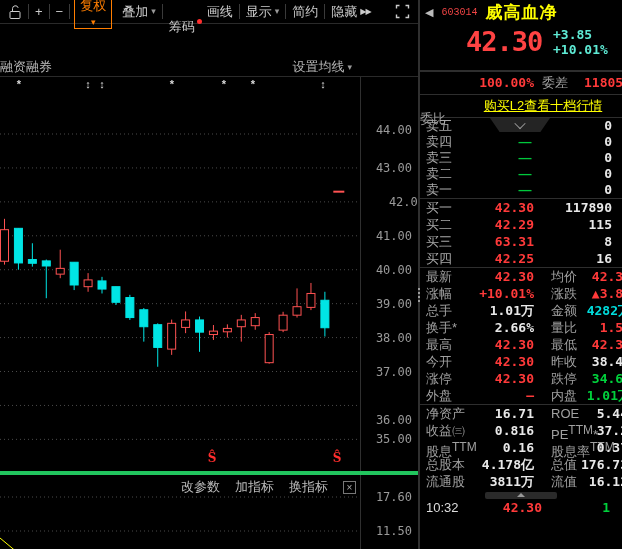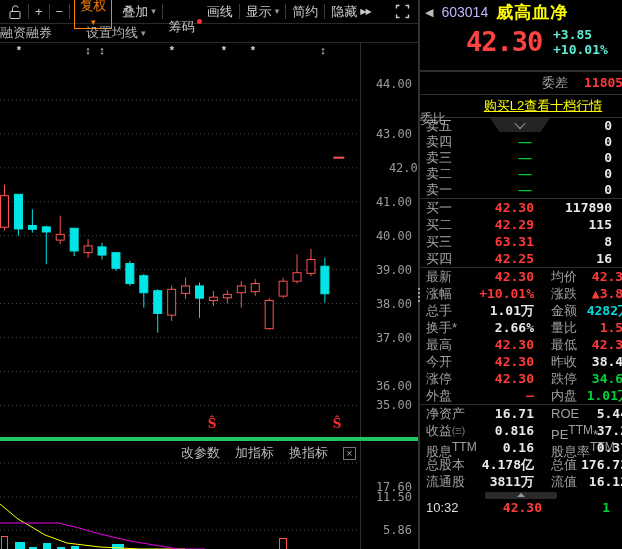--- a/index.html
+++ b/index.html
@@ -18,41 +18,41 @@
   .tsep{width:1px;height:15px;background:#3a3a3a;}
   .caret{font-size:9px;color:#999;line-height:1;}
   .fq{border:1px solid #ff7e00;color:#ff7e00;padding:1px 5px;margin:0 4px;display:flex;align-items:center;gap:3px;flex-direction:column;}
   .fq .caret{color:#ff7e00;}
   .chips{position:relative;margin-top:30px;}
   .reddot{position:absolute;top:1px;right:-1px;width:5px;height:5px;border-radius:50%;background:#ff2d2d;}
   .dbl{font-size:8px;letter-spacing:-1px;color:#ccc;}
   .tspacer{flex:1;}
   
   .subbar{height:21px;border-bottom:1px solid #2a2a2a;display:flex;align-items:center;
-    justify-content:flex-start;gap:34px;padding-right:66px;color:#b5b5b5;font-size:13px;}
+    justify-content:space-between;gap:22px;padding-right:66px;color:#b5b5b5;font-size:13px;margin-top:34px;}
   .subitem{display:flex;align-items:center;gap:3px;}
 
   
   .chart-main{height:394px;position:relative;}
   .chart-sub{height:109px;border-top:4px solid #22c55e;position:relative;}
   .axis-label{position:absolute;left:362px;width:50px;text-align:right;padding-right:6px;
     font-family:"DejaVu Sans Mono",monospace;font-size:12px;color:#9a9a9a;line-height:14px;}
   .marker{position:absolute;top:2px;transform:translateX(-50%);color:#ddd;font-size:11px;
     font-weight:bold;line-height:10px;}
   .sellmark{position:absolute;top:374px;transform:translateX(-50%);color:#ff2d2d;
     font-size:12px;font-weight:bold;font-family:"DejaVu Serif",serif;}
   .sub-header{position:absolute;top:3px;left:0;width:360px;display:flex;justify-content:flex-end;
     align-items:center;gap:15px;color:#bbb;font-size:13px;z-index:3;padding-right:4px;box-sizing:border-box;}
   .closebox{width:13px;height:13px;border:1px solid #777;color:#aaa;font-size:10px;line-height:12px;
     text-align:center;box-sizing:border-box;}
 
   
   .hdr1{height:24px;display:flex;align-items:center;padding-left:5px;gap:8px;}
   .backarrow{color:#bbb;font-size:11px;}
-  .code{color:#c4b5fd;font-size:14px;font-family:Liberation Sans, sans-serif;}
+  .code{color:#ef4444;font-size:10px;font-family:Liberation Mono, monospace;}
   .stockname{color:#ffff00;font-size:17px;font-weight:bold;letter-spacing:1px;}
   .hdr2{height:46px;position:relative;}
   .bigprice{position:absolute;left:46px;top:2px;font-size:27px;font-weight:bold;color:#ff4343;
     font-family:"DejaVu Sans Mono",monospace;letter-spacing:-1px;}
   .chgblock{position:absolute;left:133px;top:3px;font-size:13px;font-weight:bold;color:#5eead4;
     font-family:"DejaVu Sans Mono",monospace;line-height:15px;}
   .p-sep{height:1px;background:#2e2e2e;}
   .statusrow{height:19px;position:relative;line-height:19px;}
   .statusrow .sl{position:absolute;left:6px;}
   .statusrow .sr{position:absolute;right:-2px;}
@@ -219,21 +219,21 @@
       <div id="marker-row">
           <span class="marker" style="left: 19px;">*</span>
           <span class="marker" style="left: 88px;">↕</span>
           <span class="marker" style="left: 102px;">↕</span>
           <span class="marker" style="left: 172px;">*</span>
           <span class="marker" style="left: 224px;">*</span>
           <span class="marker" style="left: 253px;">*</span>
           <span class="marker" style="left: 323px;">↕</span>
         </div>
       <div id="main-axis">
-          <div class="axis-label" style="top: 34px;">44.00</div>
+          <div class="axis-label" style="top: 46px;">44.00</div>
           <div class="axis-label" style="top: 83.93px;">43.00</div>
           <div class="axis-label" style="top: 118px; padding-left: 13px;">42.00</div>
           <div class="axis-label" style="top: 151.79px;">41.00</div>
           <div class="axis-label" style="top: 185.72px;">40.00</div>
           <div class="axis-label" style="top: 219.65px;">39.00</div>
           <div class="axis-label" style="top: 253.58px;">38.00</div>
           <div class="axis-label" style="top: 287.51px;">37.00</div>
           <div class="axis-label" style="top: 336px;">36.00</div>
           <div class="axis-label" style="top: 355.37px;">35.00</div>
         </div>
@@ -261,21 +261,21 @@
           <rect x="43" y="102" width="8" height="7" fill="#00e5e5"></rect>
           <rect x="57" y="106" width="8" height="3" fill="#00e5e5"></rect>
           <rect x="71" y="105" width="8" height="4" fill="#00e5e5"></rect>
           <rect x="112" y="103" width="12" height="6" fill="#00e5e5"></rect>
           <rect x="279.5" y="97.5" width="7" height="12" fill="#000" stroke="#ff5252" stroke-width="1"></rect>
           <rect x="306.5" y="108.5" width="6" height="1" fill="#000" stroke="#ff5252" stroke-width="1"></rect>
           <polyline points="0,63 18,78 30,85 45,94 67,102 100,106 140,108 185,108" fill="none" stroke="#ffff00" stroke-width="1"></polyline>
           <polyline points="0,82 58,82 75,86 100,93 130,100 160,105 178,108 205,108" fill="none" stroke="#e600e6" stroke-width="1"></polyline>
         </svg>
       <div id="sub-axis">
-          <div class="axis-label" style="top: 15px; margin-top: 24px;">17.60</div>
+          <div class="axis-label" style="top: 15px;">17.60</div>
           <div class="axis-label" style="top: 49px;">11.50</div>
           <div class="axis-label" style="top: 82px;">5.86</div>
         </div>
     </div>
   </div>
 
   <div class="vdivider">
     <div class="grip">
         <i></i>
         <i></i>
@@ -297,20 +297,21 @@
         <span>+3.85</span><br>
         <span>+10.01%</span>
       </span>
     </div>
 
     <div class="p-sep"></div>
 
     <div class="p-sep"></div>
     <div class="weibirow">
       <span class="wl1">委比</span>
+      <span class="wv1 num red">100.00%</span>
       <span class="wl2">委差</span>
       <span class="wv2 num red">118054</span>
     </div>
 
     <div class="p-sep"></div>
     <div class="linkrow">
       <span class="l2link">购买L2查看十档行情</span>
     </div>
     <div class="p-sep"></div>
 

